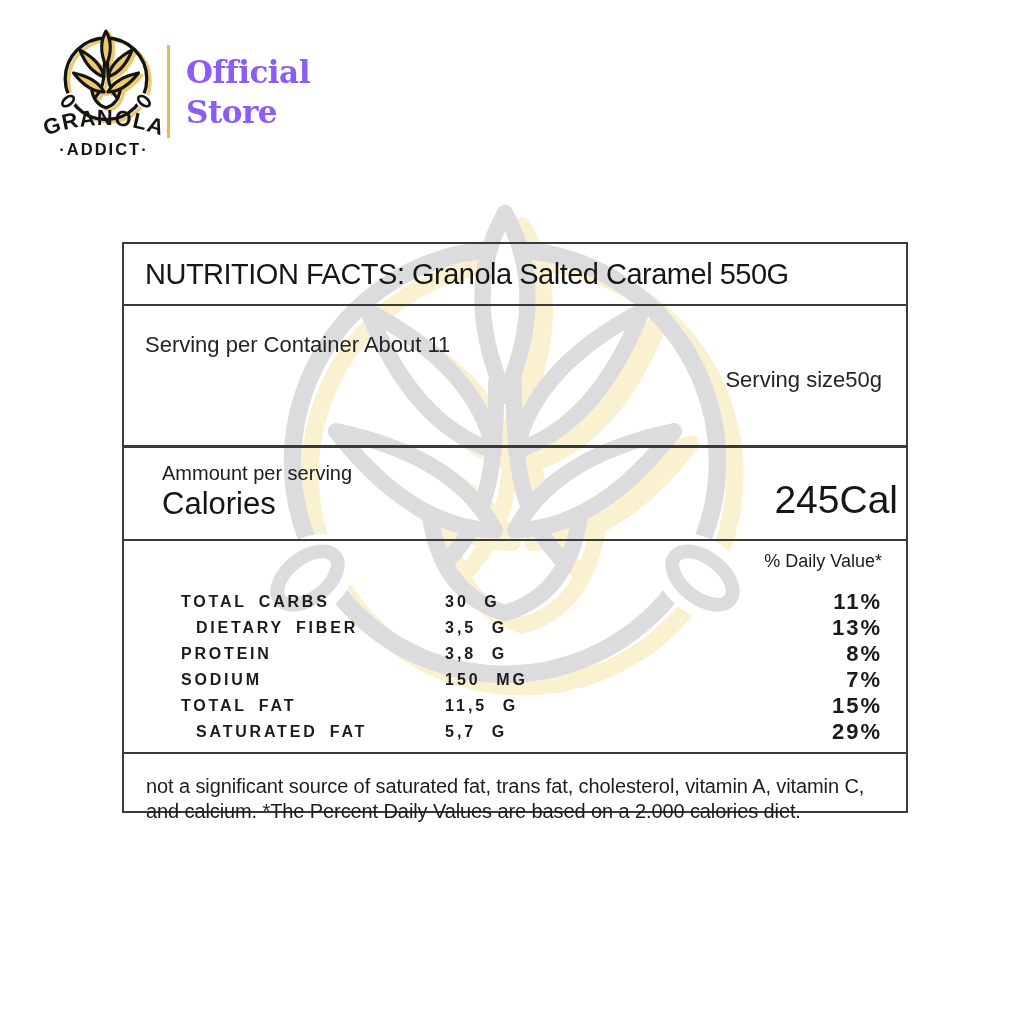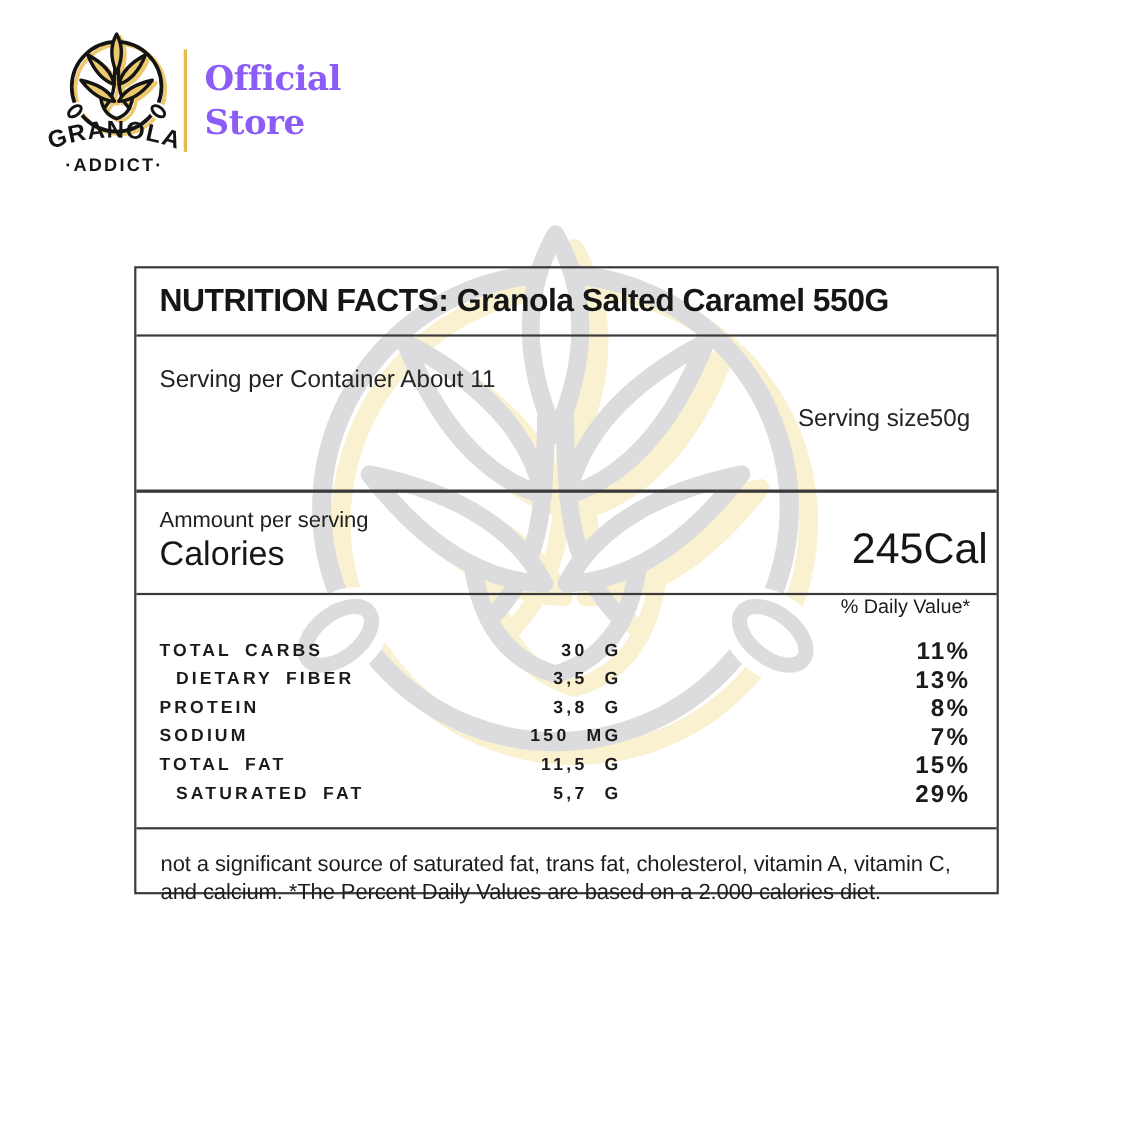--- a/index.html
+++ b/index.html
@@ -39,37 +39,37 @@
   
   .card {
     position:absolute; left:122px; top:242px; z-index:1;
     width:786px; height:571px; box-sizing:border-box;
     border:2px solid var(--rule,#3a3a3a);
     background:transparent;
   }
   .sec { box-sizing:border-box; }
   .sec-title { height:62px; border-bottom:2px solid var(--rule,#3a3a3a);
     display:flex; align-items:center; padding-left:21px; }
-  .title-text { font-weight:bold; font-size:29px; letter-spacing:-0.5px; color:#161616; white-space:nowrap; }
+  .title-text { font-weight:normal; font-size:29px; letter-spacing:-0.5px; color:#161616; white-space:nowrap; }
   .sec-serving { height:142px; border-bottom:3px solid var(--rule,#3a3a3a);
     padding:26px 24px 0 21px; font-size:22px; color:#242424; }
   .serving-row2 { display:flex; justify-content:flex-end; margin-top:9px; }
   .sec-cal { position:relative; height:93px; border-bottom:2px solid var(--rule,#3a3a3a);
-    padding:13px 24px 0 21px; }
+    padding:13px 24px 0 38px; }
   .amount-label { font-size:20px; line-height:24px; color:#202020; }
   .calories-word { font-size:31px; line-height:38px; color:#161616; }
   .calories-value { position:absolute; right:8px; top:30px; font-size:39px; line-height:44px; color:#161616; }
-  .sec-nutrients { height:213px; border-bottom:2px solid var(--rule,#3a3a3a); padding-top:0; }
+  .sec-nutrients { height:213px; border-bottom:2px solid var(--rule,#3a3a3a); padding-top:10px; }
   .dv-head { text-align:right; padding-right:24px; font-size:18px; height:28px; color:#1b1b1b; }
   .nrows { margin-top:10px; }
   .nrow { display:grid; grid-template-columns:300px 120px auto; align-items:center;
     height:26px; padding:0 24px 0 21px; }
-  .nname { font-weight:bold; font-size:16px; letter-spacing:2.8px; word-spacing:5px; white-space:nowrap; color:#1b1b1b; }
+  .nname { font-weight:bold; font-size:16px; letter-spacing:2.8px; word-spacing:5px; white-space:nowrap; color:#1b1b1b;margin-left:36px; }
   .nname.indent { padding-left:15px; }
-  .namt { font-weight:bold; font-size:16px; letter-spacing:3px; word-spacing:8px; text-align:right; white-space:nowrap; color:#1b1b1b; }
+  .namt { font-weight:bold; font-size:16px; letter-spacing:3px; word-spacing:8px; white-space:nowrap; color:#1b1b1b; }
   .ndv  { font-weight:bold; font-size:22px; letter-spacing:2px; text-align:right; white-space:nowrap; color:#1b1b1b; }
   .sec-foot { height:87px; padding:20px 20px 0 22px; font-size:20px; line-height:25px;
     letter-spacing:-0.1px; color:#1d1d1d; white-space:nowrap; }
 </style>
 </head>
 <body>
 
 <svg width="0" height="0" style="position:absolute" aria-hidden="true">
   <defs>
     <path id="petal" d="M0,0 Q-34,-58 0,-150 Q34,-58 0,0 Z"></path>

